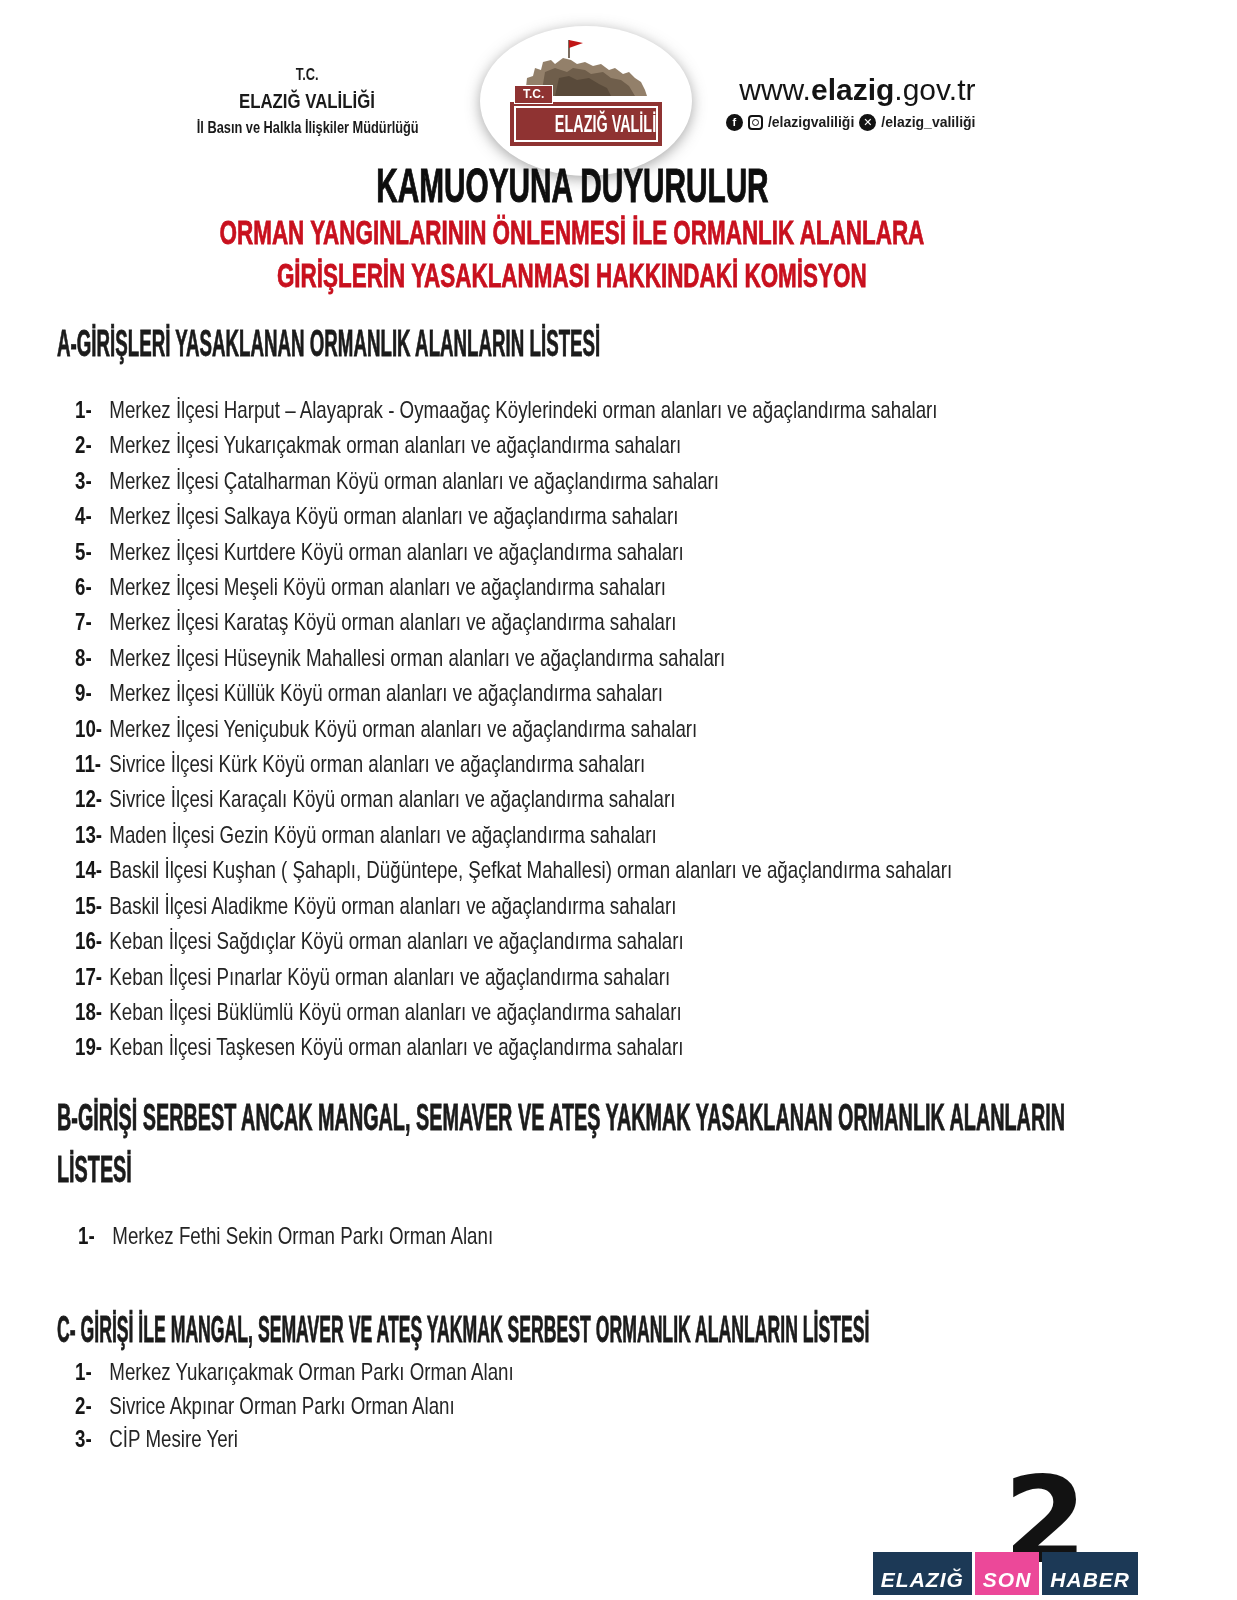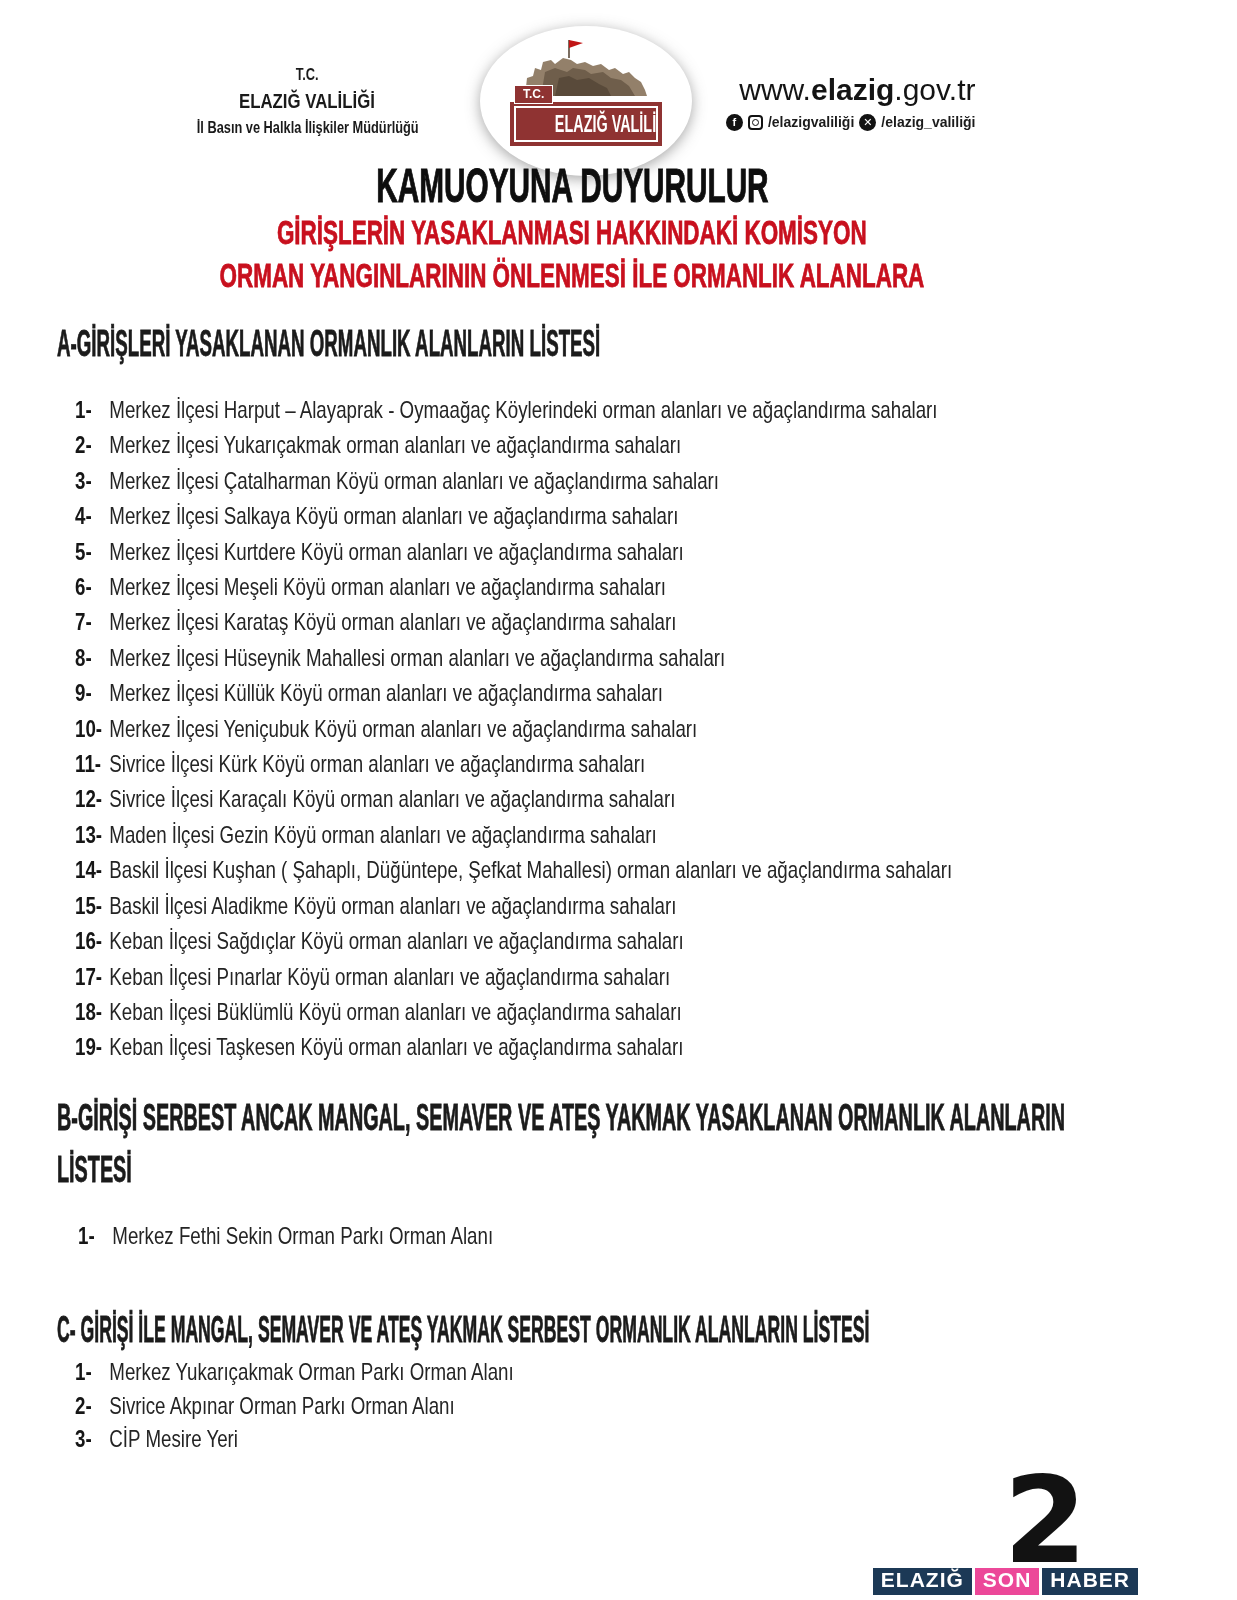--- a/index.html
+++ b/index.html
@@ -75,21 +75,21 @@
   .list-c .li { line-height:33.5px; }
   .li { white-space:nowrap; font-size:24px; transform:scaleX(0.78); transform-origin:0 50%; }
   .li .num { display:inline-block; min-width:44px; font-weight:700; color:#161616; }
   .li .txt { font-weight:400; }
 
   
   .page-num { position:absolute; right:57px; bottom:32px; font-size:120px; line-height:0.78;
               font-weight:700; color:#121212; font-family:"DejaVu Sans",sans-serif; }
   .brand { position:absolute; right:6px; bottom:5px; display:flex; gap:3px;
            font-weight:700; font-size:21px; color:#ffffff; letter-spacing:1px; }
-  .brand div { padding:1px 8px 4px; line-height:22px; }
+  .brand div { padding:17px 8px 4px; line-height:22px;font-style:italic; }
   .brand .b-navy { background:#1c3956; }
   .brand .b-red  { background:#ec4899; }
 </style>
 </head>
 <body>
 
 <div class="page">
 
   <div class="header">
 
@@ -125,22 +125,22 @@
         <span>/elazig_valiliği</span>
       </div>
     </div>
   </div>
 
   <div class="title-wrap">
     <span class="title-text">KAMUOYUNA DUYURULUR</span>
   </div>
 
   <div class="subtitle-wrap">
+    <div class="line"><span>ORMAN YANGINLARININ ÖNLENMESİ İLE  ORMANLIK ALANLARA</span></div>
     <div class="line"><span>GİRİŞLERİN YASAKLANMASI HAKKINDAKİ KOMİSYON</span></div>
-    <div class="line"><span>ORMAN YANGINLARININ ÖNLENMESİ İLE  ORMANLIK ALANLARA</span></div>
   </div>
 
   <div class="sec-heading sec-a">
     <span class="t">A-GİRİŞLERİ YASAKLANAN ORMANLIK ALANLARIN LİSTESİ</span>
   </div>
 
   <div class="list list-a">
     <div class="li"><span class="num">1-</span><span class="txt">Merkez İlçesi Harput – Alayaprak -  Oymaağaç Köylerindeki orman alanları ve ağaçlandırma sahaları</span></div>
     <div class="li"><span class="num">2-</span><span class="txt">Merkez İlçesi Yukarıçakmak orman alanları ve ağaçlandırma sahaları</span></div>
     <div class="li"><span class="num">3-</span><span class="txt">Merkez İlçesi Çatalharman Köyü orman alanları ve ağaçlandırma sahaları</span></div>

